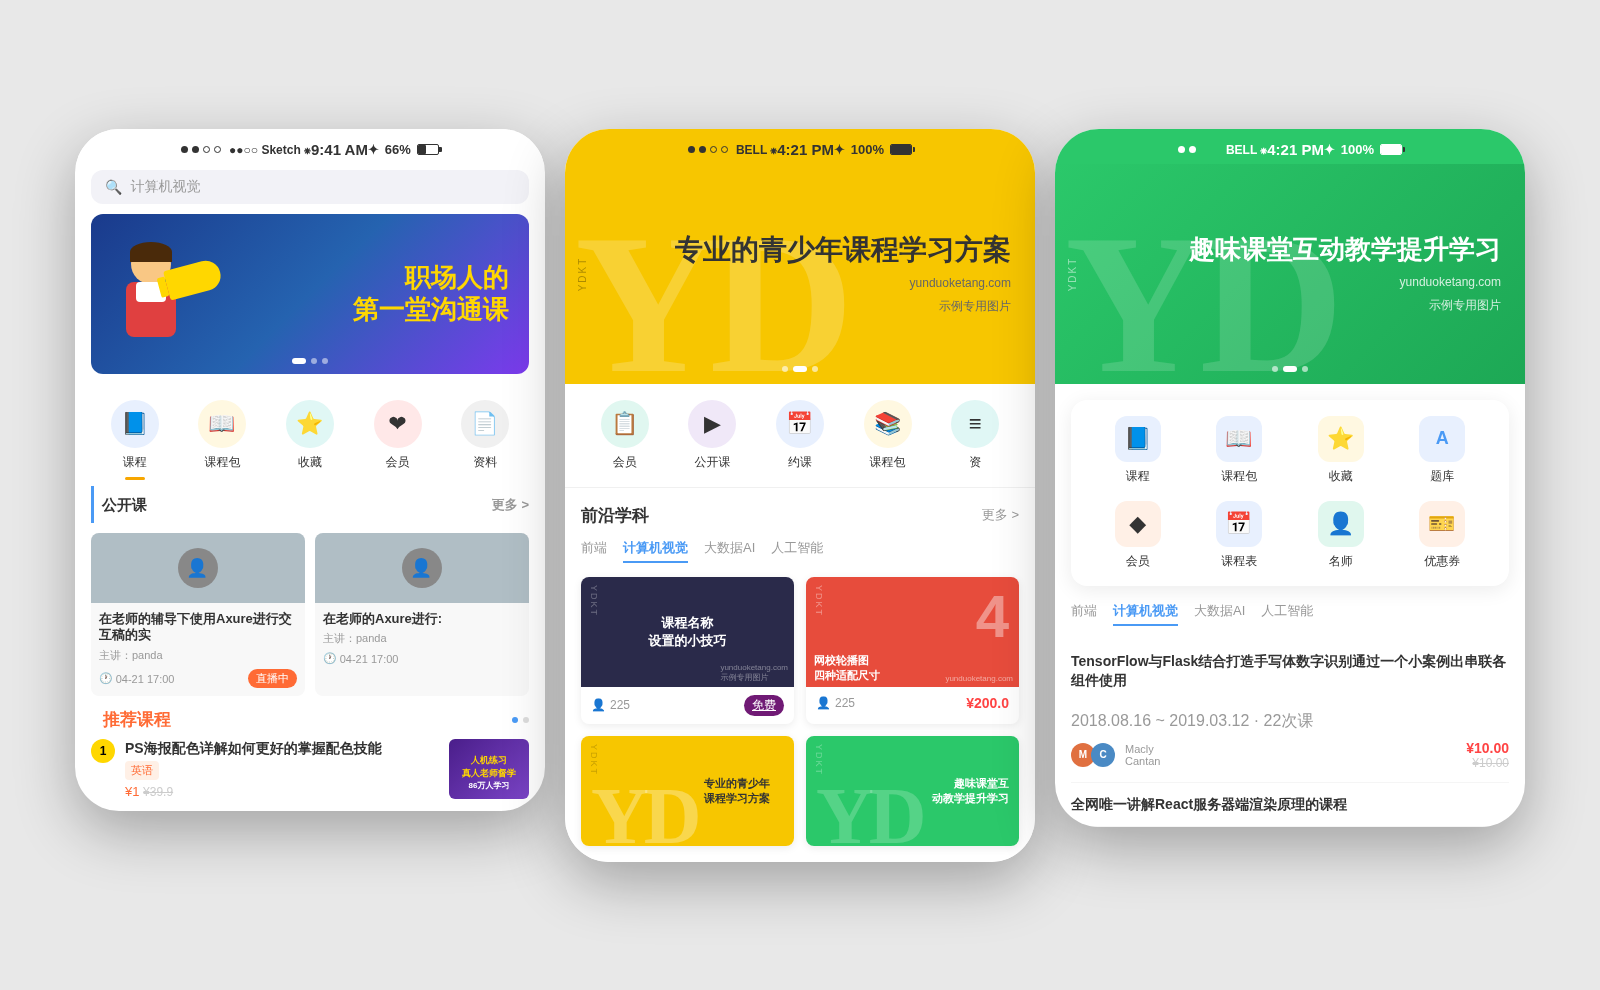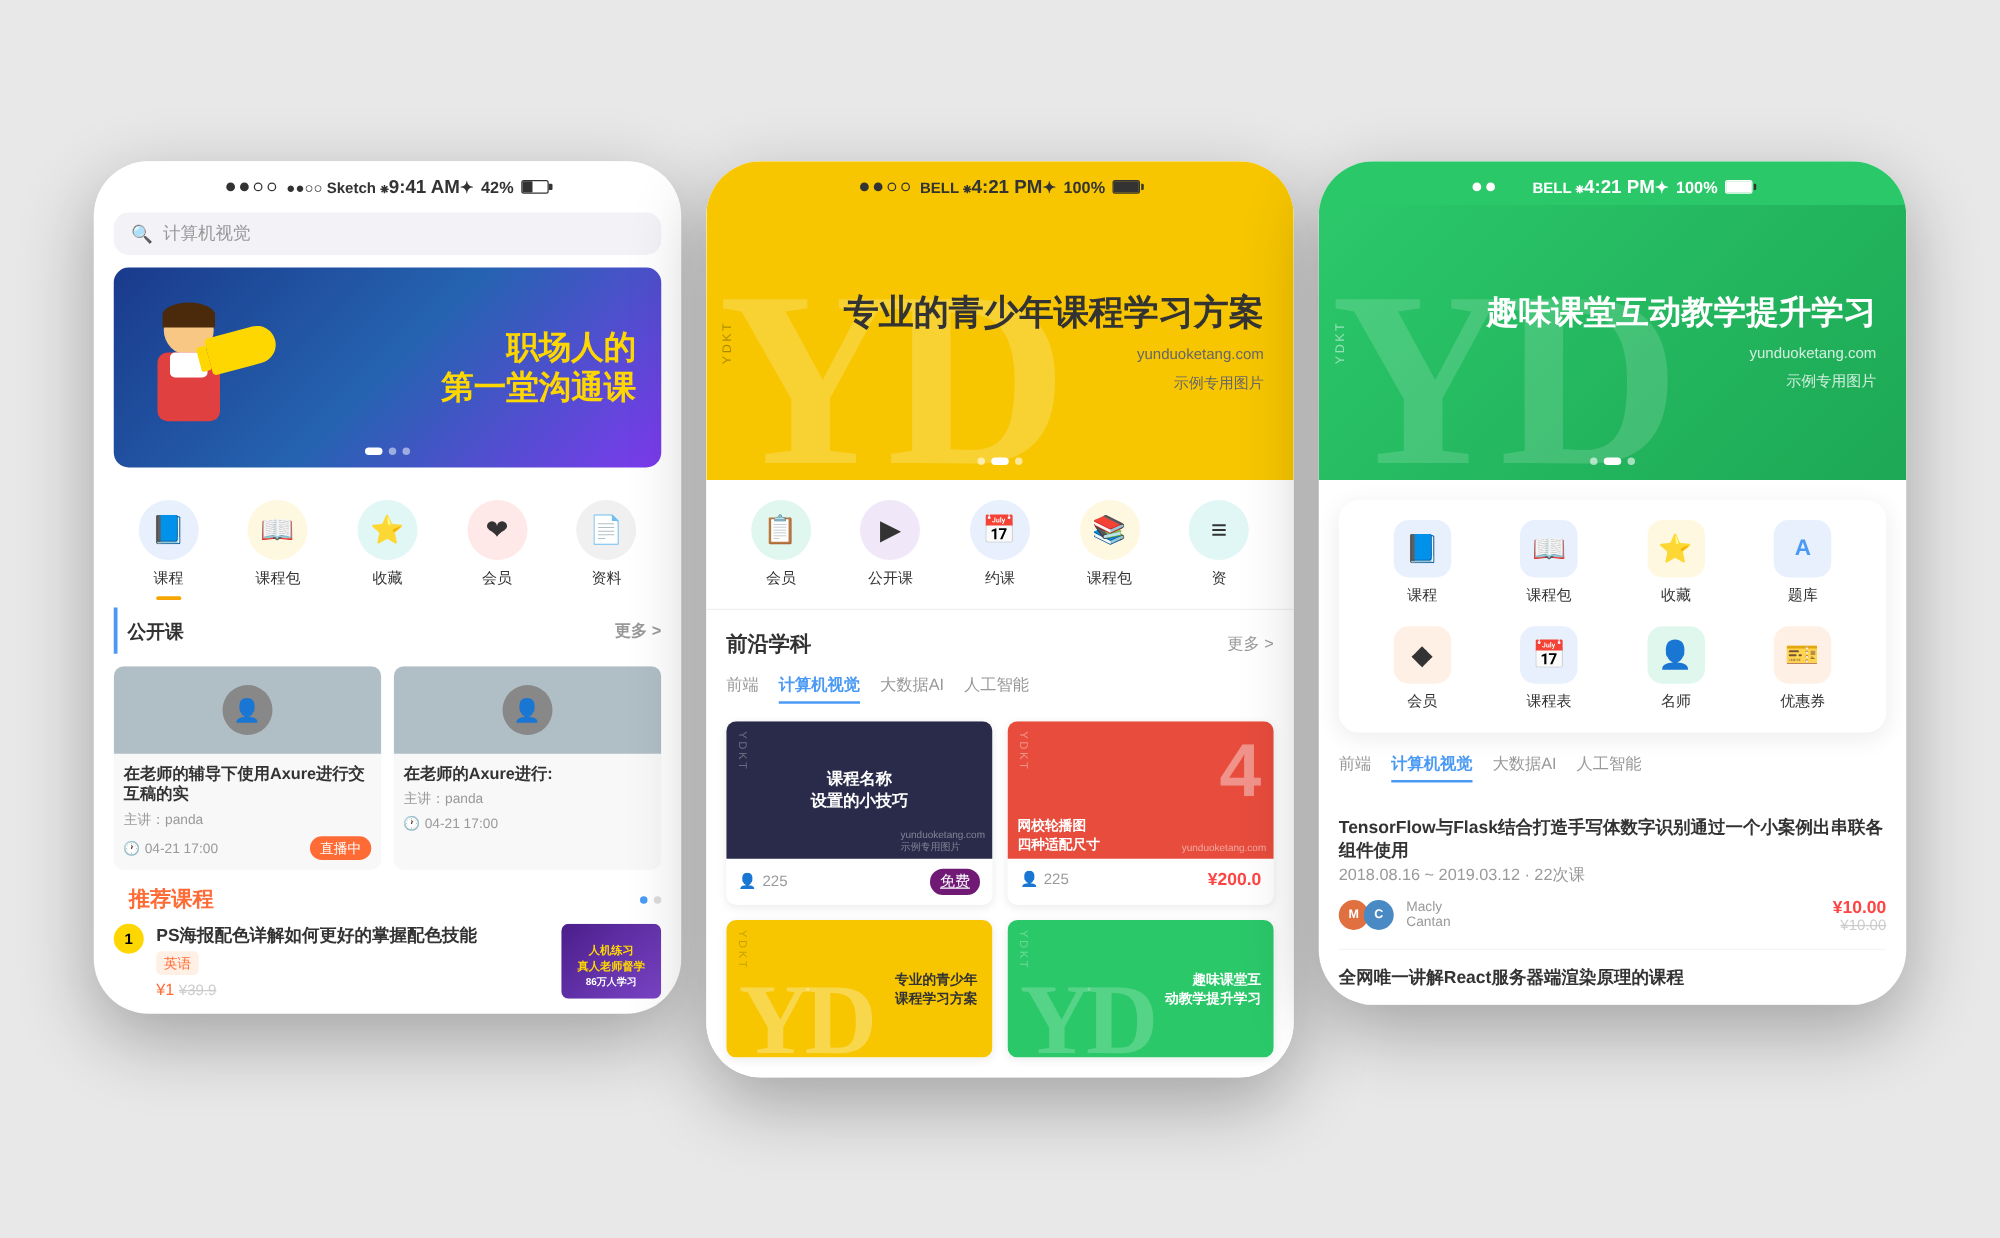--- a/index.html
+++ b/index.html
@@ -442,23 +442,23 @@
       padding: 12px 0;
       border-bottom: 1px solid #f5f5f5;
     }
     .course-list-title {
       font-size: 14px;
       font-weight: 600;
       color: #333;
       line-height: 1.4;
     }
     .course-list-meta {
-      font-size: 13px;
+      font-size: 16px;
       color: #999;
-      margin-top: 0;
+      margin-top: 20px;
     }
     .course-list-footer {
       display: flex;
       align-items: center;
       justify-content: space-between;
       margin-top: 8px;
     }
     .avatar-group { display: flex; gap: 4px; }
     .avatar-sm {
       width: 24px; height: 24px; border-radius: 50%;
@@ -494,21 +494,21 @@
       <div class="left">
         <span class="status-dot filled"></span>
         <span class="status-dot filled"></span>
         <span class="status-dot empty"></span>
         <span class="status-dot empty"></span>
         <span style="margin-left:4px;font-size:12px;">●●○○ Sketch ⁕</span>
       </div>
       <div class="center">9:41 AM</div>
       <div class="right">
         <span>✦</span>
-        <span>42%</span>
+        <span>66%</span>
         <div class="battery-icon">
           <div class="battery-fill" style="width:42%;"></div>
         </div>
       </div>
     </div>
 
     <div class="phone-content">
 
       <div class="search-bar">
         <span>🔍</span>
@@ -736,21 +736,21 @@
                 <span>225</span>
               </span>
               <span class="price-red">¥200.0</span>
             </div>
           </div>
 
           <div class="grid-course-card">
             <div class="grid-course-thumb" style="background:#f7c600;height:110px;position:relative;">
               <div style="position:absolute;left:8px;top:8px;font-size:9px;color:rgba(0,0,0,0.2);writing-mode:vertical-lr;letter-spacing:2px;">YDKT</div>
               <div style="position:absolute;left:10px;bottom:-10px;font-size:80px;font-weight:900;color:rgba(255,255,255,0.3);line-height:1;font-family:serif;letter-spacing:-5px;">YD</div>
-              <div style="position:absolute;right:12px;top:50%;transform:translateY(-50%);font-size:11px;color:#333;font-weight:600;text-align:left;">专业的青少年<br>课程学习方案</div>
+              <div style="position:absolute;right:24px;top:50%;transform:translateY(-50%);font-size:11px;color:#333;font-weight:600;text-align:left;">专业的青少年<br>课程学习方案</div>
             </div>
           </div>
 
           <div class="grid-course-card">
             <div class="grid-course-thumb" style="background:#2bc86a;height:110px;position:relative;">
               <div style="position:absolute;left:8px;top:8px;font-size:9px;color:rgba(255,255,255,0.3);writing-mode:vertical-lr;letter-spacing:2px;">YDKT</div>
               <div style="position:absolute;left:10px;bottom:-10px;font-size:80px;font-weight:900;color:rgba(255,255,255,0.2);line-height:1;font-family:serif;letter-spacing:-5px;">YD</div>
               <div style="position:absolute;right:10px;top:50%;transform:translateY(-50%);font-size:11px;color:#fff;font-weight:600;text-align:right;">趣味课堂互<br>动教学提升学习</div>
             </div>
           </div>

